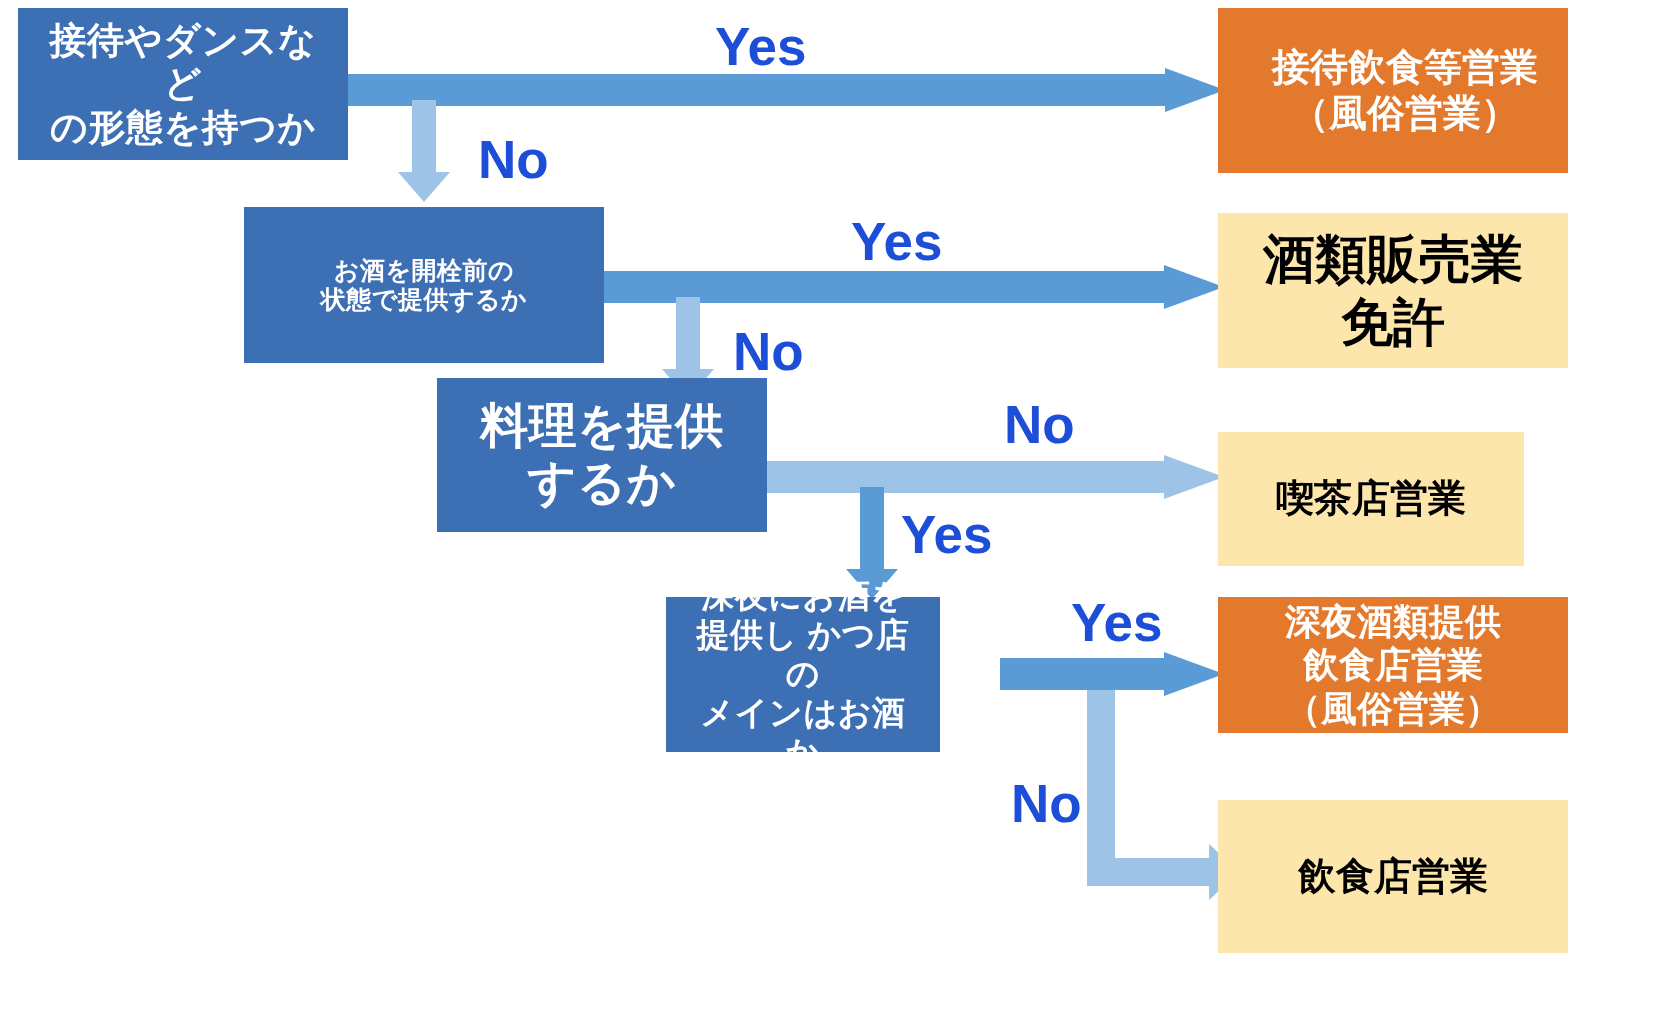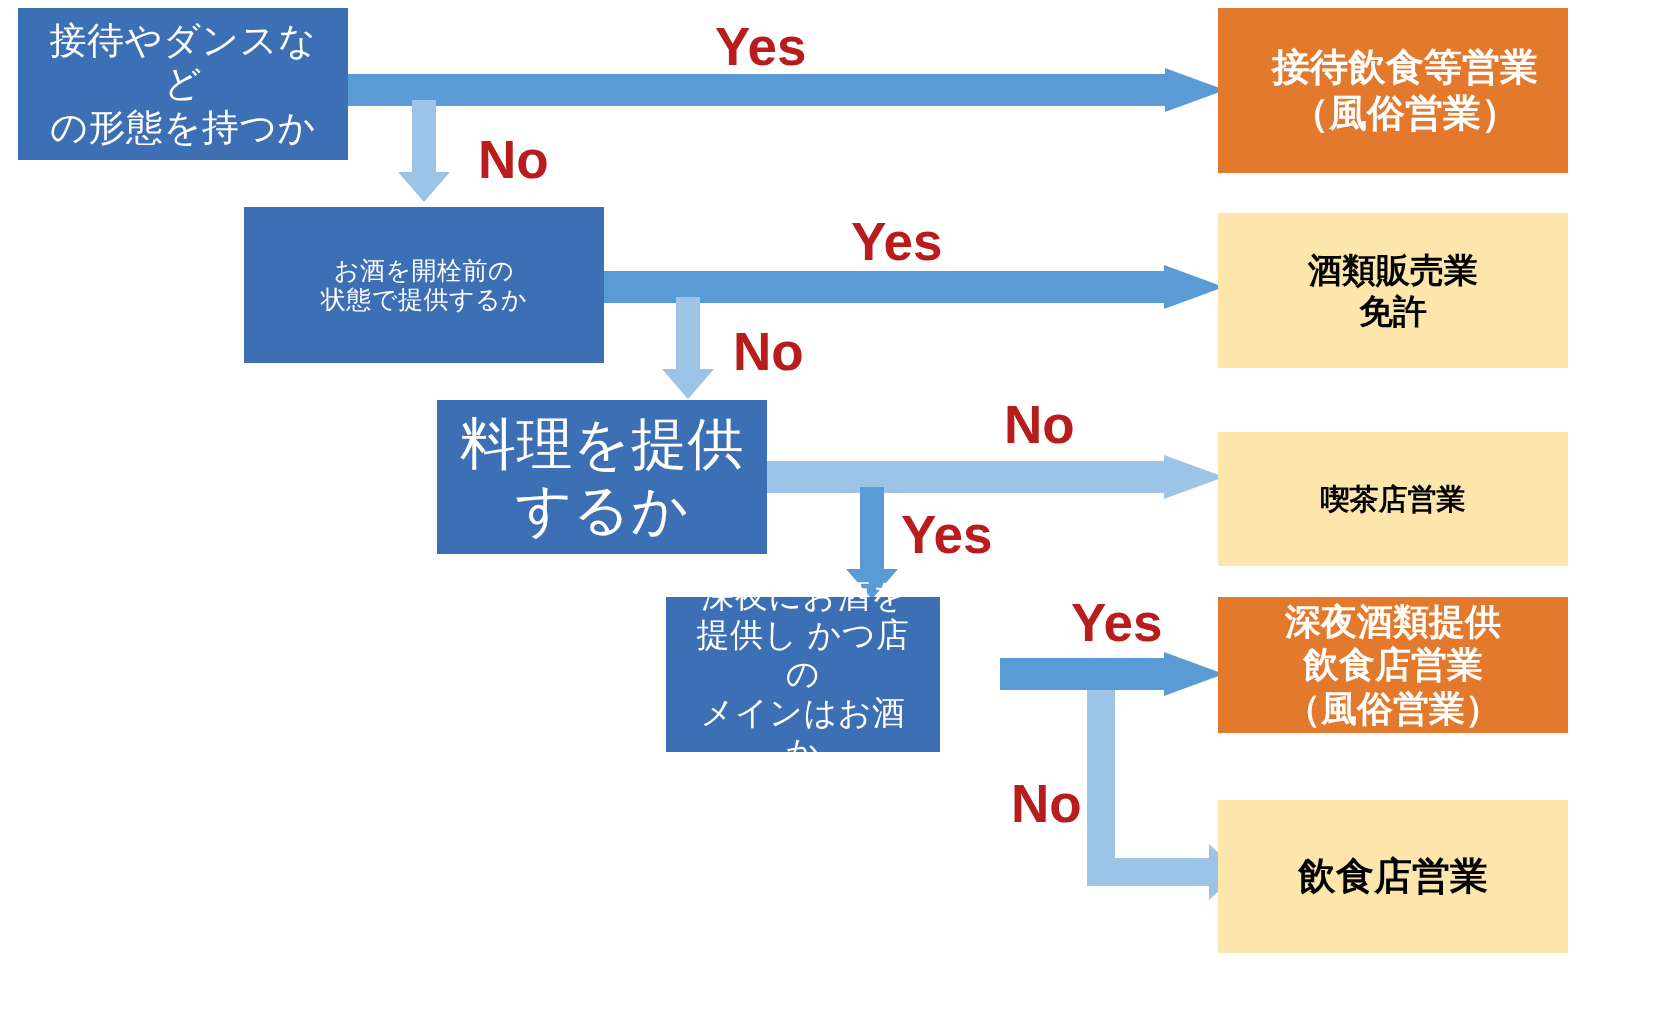--- a/index.html
+++ b/index.html
@@ -20,21 +20,21 @@
 
   
   .qbox {
     position: absolute;
     background: #3d6fb5;
     color: #ffffff;
     display: flex;
     align-items: center;
     justify-content: center;
     text-align: center;
-    font-weight: 400;
+    font-weight: 700;
     line-height: 1.18;
     letter-spacing: 0.5px;
     box-sizing: border-box;
     padding: 2px 20px;
     white-space: pre-line;
   }
 
   
   .obox {
     position: absolute;
@@ -53,21 +53,21 @@
     color: #ffffff;
   }
   .obox.yellow {
     background: #fce6ab;
     color: #000000;
   }
 
   
   .clabel {
     position: absolute;
-    color: #b91c1c;
+    color: #1d4ed8;
     font-weight: 700;
     line-height: 1;
     white-space: nowrap;
   }
 
   
   .arrow-right {
     position: absolute;
     display: block;
   }
@@ -133,34 +133,34 @@
       <path d="M0,6 L164,6 L164,0 L224,22 L164,44 L164,38 L0,38 Z" fill="#5b9bd5"></path>
     </svg>
   </div>
 
   <div class="qbox" style="left:18px; top:8px; width:330px; height:152px; font-size:37px;">接待やダンスなど
 の形態を持つか</div>
 
   <div class="qbox" style="left:224px; top:207px; width:360px; height:156px; font-size:25px;margin-left:20px;">お酒を開栓前の
 状態で提供するか</div>
 
-  <div class="qbox" style="left:437px; top:400px; width:330px; height:154px; font-size:56px;">料理を提供
+  <div class="qbox" style="left:437px; top:378px; width:330px; height:154px; font-size:48px;">料理を提供
 するか</div>
 
   <div class="qbox" style="left:666px; top:597px; width:274px; height:155px; font-size:33px;">深夜にお酒を
 提供し かつ店の
 メインはお酒か</div>
 
   <div class="obox orange" style="left:1218px; top:8px; width:350px; height:165px; font-size:38px;padding-left:28px;">接待飲食等営業
 （風俗営業）</div>
 
-  <div class="obox yellow" style="left:1218px; top:213px; width:350px; height:155px; font-size:34px;">酒類販売業
+  <div class="obox yellow" style="left:1218px; top:213px; width:350px; height:155px; font-size:52px;">酒類販売業
 免許</div>
 
-  <div class="obox yellow" style="left:1218px; top:432px; width:350px; height:134px; font-size:29px;">喫茶店営業</div>
+  <div class="obox yellow" style="left:1218px; top:432px; width:306px; height:134px; font-size:38px;">喫茶店営業</div>
 
   <div class="obox orange" style="left:1218px; top:597px; width:350px; height:136px; font-size:36px;">深夜酒類提供
 飲食店営業
 （風俗営業）</div>
 
   <div class="obox yellow" style="left:1218px; top:800px; width:350px; height:153px; font-size:38px;">飲食店営業</div>
 
   <div class="clabel" style="left:715px; top:20px; font-size:53px;">Yes</div>
 
   <div class="clabel" style="left:478px; top:133px; font-size:53px;">No</div>

